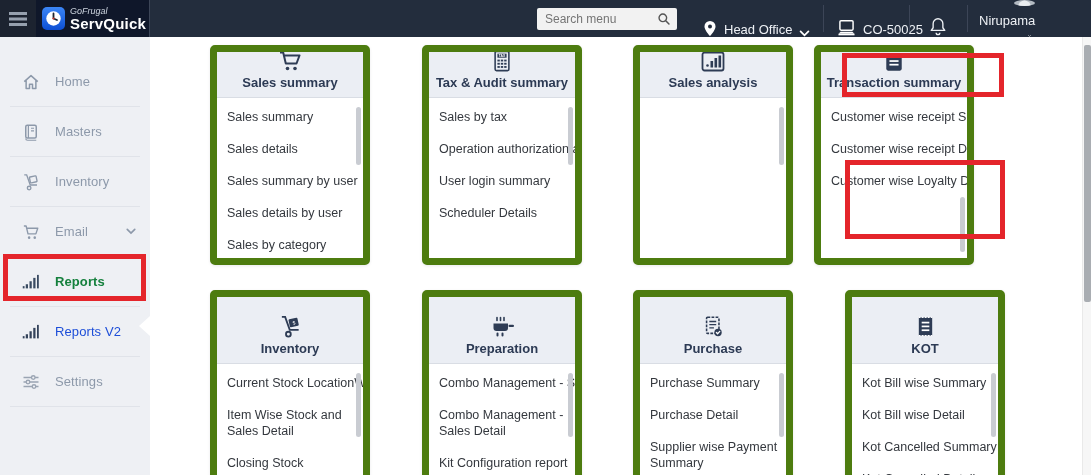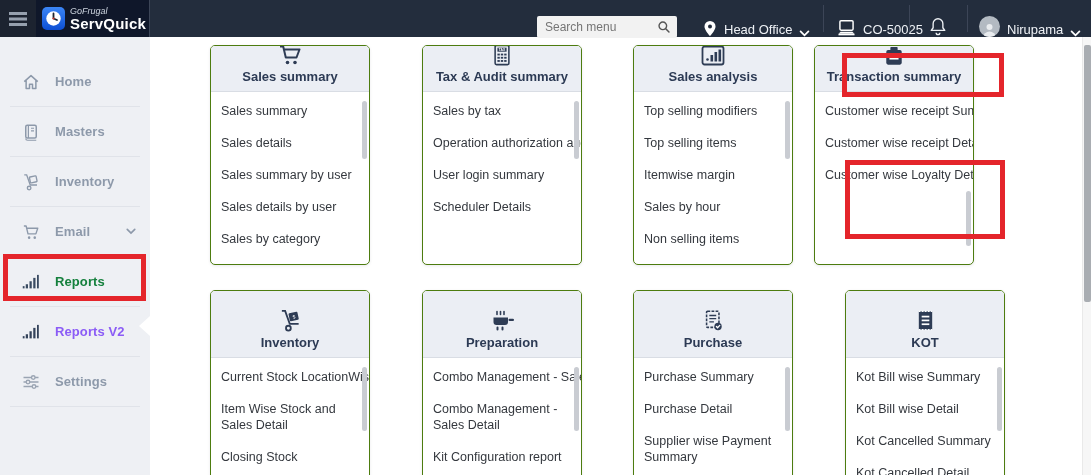--- a/index.html
+++ b/index.html
@@ -10,50 +10,50 @@
   .topbar { position:absolute; left:0; top:0; width:1091px; height:37px;
     background:#232d3d; z-index:10; }
   .tb-hamburger { position:absolute; left:0; top:0; width:36px; height:37px;
     background:#1c2330; display:flex; align-items:center; justify-content:center; cursor:pointer; }
   .tb-logo { position:absolute; left:36px; top:0; width:114px; height:37px;
     background:#0f172a; display:flex; align-items:center; padding-left:6px; gap:5px;
     border-right:1px solid #3c4557; }
   .brand-col { display:flex; flex-direction:column; line-height:1; }
   .brand-top { color:#cdd5df; font-size:9px; font-style:italic; }
   .brand-bottom { color:#ffffff; font-size:15px; font-weight:bold; letter-spacing:.2px; }
-  .tb-search { position:absolute; left:537px; top:16px; width:140px; height:22px; }
+  .tb-search { position:absolute; left:537px; top:8px; width:140px; height:22px; }
   .tb-search input { width:140px; height:22px; border:none; border-radius:2px;
     background:#f2f2f2; padding:0 24px 0 8px; font-size:12px; color:#444; outline:none;
     font-family:"Liberation Sans", sans-serif; }
   .tb-search .mag { position:absolute; right:6px; top:4px; }
   .tb-group { position:absolute; top:0; height:37px; display:flex; align-items:flex-end;
     gap:7px; color:#eef1f5; font-size:13px; cursor:pointer; }
   .tb-div { position:absolute; top:5px; height:27px; width:1px; background:#3c4557; }
   .avatar { width:21px; height:21px; border-radius:50%; background:#b3bac2;
     display:flex; align-items:flex-end; justify-content:center; overflow:hidden; }
 
   
   .sidebar { position:absolute; left:0; top:37px; width:150px; height:438px;
     background:#eef0f4; padding-top:20px; z-index:5; }
   .side-item { height:49px; display:flex; align-items:center; padding:0 14px 0 22px;
     gap:15px; font-size:13px; color:#8d99aa; cursor:pointer; }
-  .side-item .lbl { letter-spacing:.1px;font-weight:bold; }
+  .side-item .lbl { letter-spacing:.1px; }
   .side-item.active { color:#15803d; font-weight:bold; }
-  .side-item.semi { color:#8b5cf6; }
+  .side-item.semi { color:#1d4ed8; }
   .side-div { border-top:1px solid #e0e3e9; margin:0 10px; height:0; }
   .side-caret { margin-left:auto; display:flex; }
   .notch { position:absolute; left:139px; top:316px; width:0; height:0;
     border-top:10px solid transparent; border-bottom:10px solid transparent;
     border-right:11px solid #ffffff; z-index:6; }
 
   
   .content { position:absolute; left:150px; top:37px; width:941px; height:438px;
     background:#ffffff; overflow:hidden; }
   .card { position:absolute; width:160px; height:220px; background:#fff;
-    border:1px solid #4d7c0f; border-radius:5px; box-shadow:0 1px 3px rgba(40,50,70,.10);
+    border:7px solid #4d7c0f; border-radius:5px; box-shadow:0 1px 3px rgba(40,50,70,.10);
     overflow:hidden; }
   .card.row1 { top:8px; }
   .card.row2 { top:253px; height:222px; }
   .card-head { background:#ebeef4; border-bottom:1px solid #d9dde4; display:flex;
     flex-direction:column; align-items:center; justify-content:flex-end;
     padding-bottom:7px; cursor:pointer; }
   .row1 .card-head { height:46px; }
   .row2 .card-head { height:67px; }
   .card-icon { display:flex; margin-bottom:3px; color:#2e3c55; }
   .card-title { font-size:13px; font-weight:bold; color:#2c3a54; }
@@ -143,21 +143,21 @@
 
   <div class="tb-group" style="left:929px;">
     <svg width="18" height="20" viewBox="0 0 24 26">
       <path d="M12 2 a6.5 6.5 0 0 1 6.5 6.5 V14 l2.5 3.5 H3 L5.5 14 V8.5 A6.5 6.5 0 0 1 12 2 Z" fill="none" stroke="#eef1f5" stroke-width="1.8" stroke-linejoin="round"></path>
       <path d="M9.5 20.5 a2.5 2.5 0 0 0 5 0" fill="none" stroke="#eef1f5" stroke-width="1.8"></path>
     </svg>
   </div>
 
   <div class="tb-div" style="left:967px;"></div>
 
-  <div class="tb-group" style="left:979px;">
+  <div class="tb-group" style="left:979px;flex-direction:column;">
     <span class="avatar">
       <svg width="17" height="15" viewBox="0 0 20 18">
         <circle cx="10" cy="6" r="3.6" fill="#e9ecef"></circle>
         <path d="M2.5 18 a7.5 6.5 0 0 1 15 0 Z" fill="#e9ecef"></path>
       </svg>
     </span>
     <span>Nirupama</span>
     <svg width="11" height="7" viewBox="0 0 12 8">
       <path d="M1.5 1.5 L6 6 L10.5 1.5" stroke="#ffffff" stroke-width="2" fill="none" stroke-linecap="round"></path>
     </svg>
@@ -307,27 +307,20 @@
         <svg width="24" height="21" viewBox="0 0 24 21">
           <rect x="1.5" y="1.5" width="21" height="18" rx="2" fill="none" stroke="currentColor" stroke-width="1.8"></rect>
           <circle cx="6.5" cy="14.5" r="1.3" fill="currentColor"></circle>
           <rect x="9.5" y="10" width="2.6" height="6.5" fill="currentColor"></rect>
           <rect x="13.5" y="7" width="2.6" height="9.5" fill="currentColor"></rect>
           <rect x="17.5" y="4.5" width="2.6" height="12" fill="currentColor"></rect>
         </svg>
         </span>
       <div class="card-title">Sales analysis</div>
     </div>
-    <div class="card-list">
-        <div class="card-item">Top selling modifiers</div>
-        <div class="card-item">Top selling items</div>
-        <div class="card-item">Itemwise margin</div>
-        <div class="card-item">Sales by hour</div>
-        <div class="card-item">Non selling items</div>
-      </div>
     <div class="card-scroll" style="top:55px;height:58px"></div>
   </div>
 
   <div class="card row1" style="left:664px">
     <div class="card-head">
       <span class="card-icon">
         <svg width="22" height="20" viewBox="0 0 24 22">
           <rect x="8" y="1" width="8" height="5" rx="1" fill="currentColor"></rect>
           <rect x="3.5" y="4.5" width="17" height="16" rx="2" fill="currentColor"></rect>
           <rect x="7" y="9" width="10" height="1.9" fill="#ffffff"></rect>

